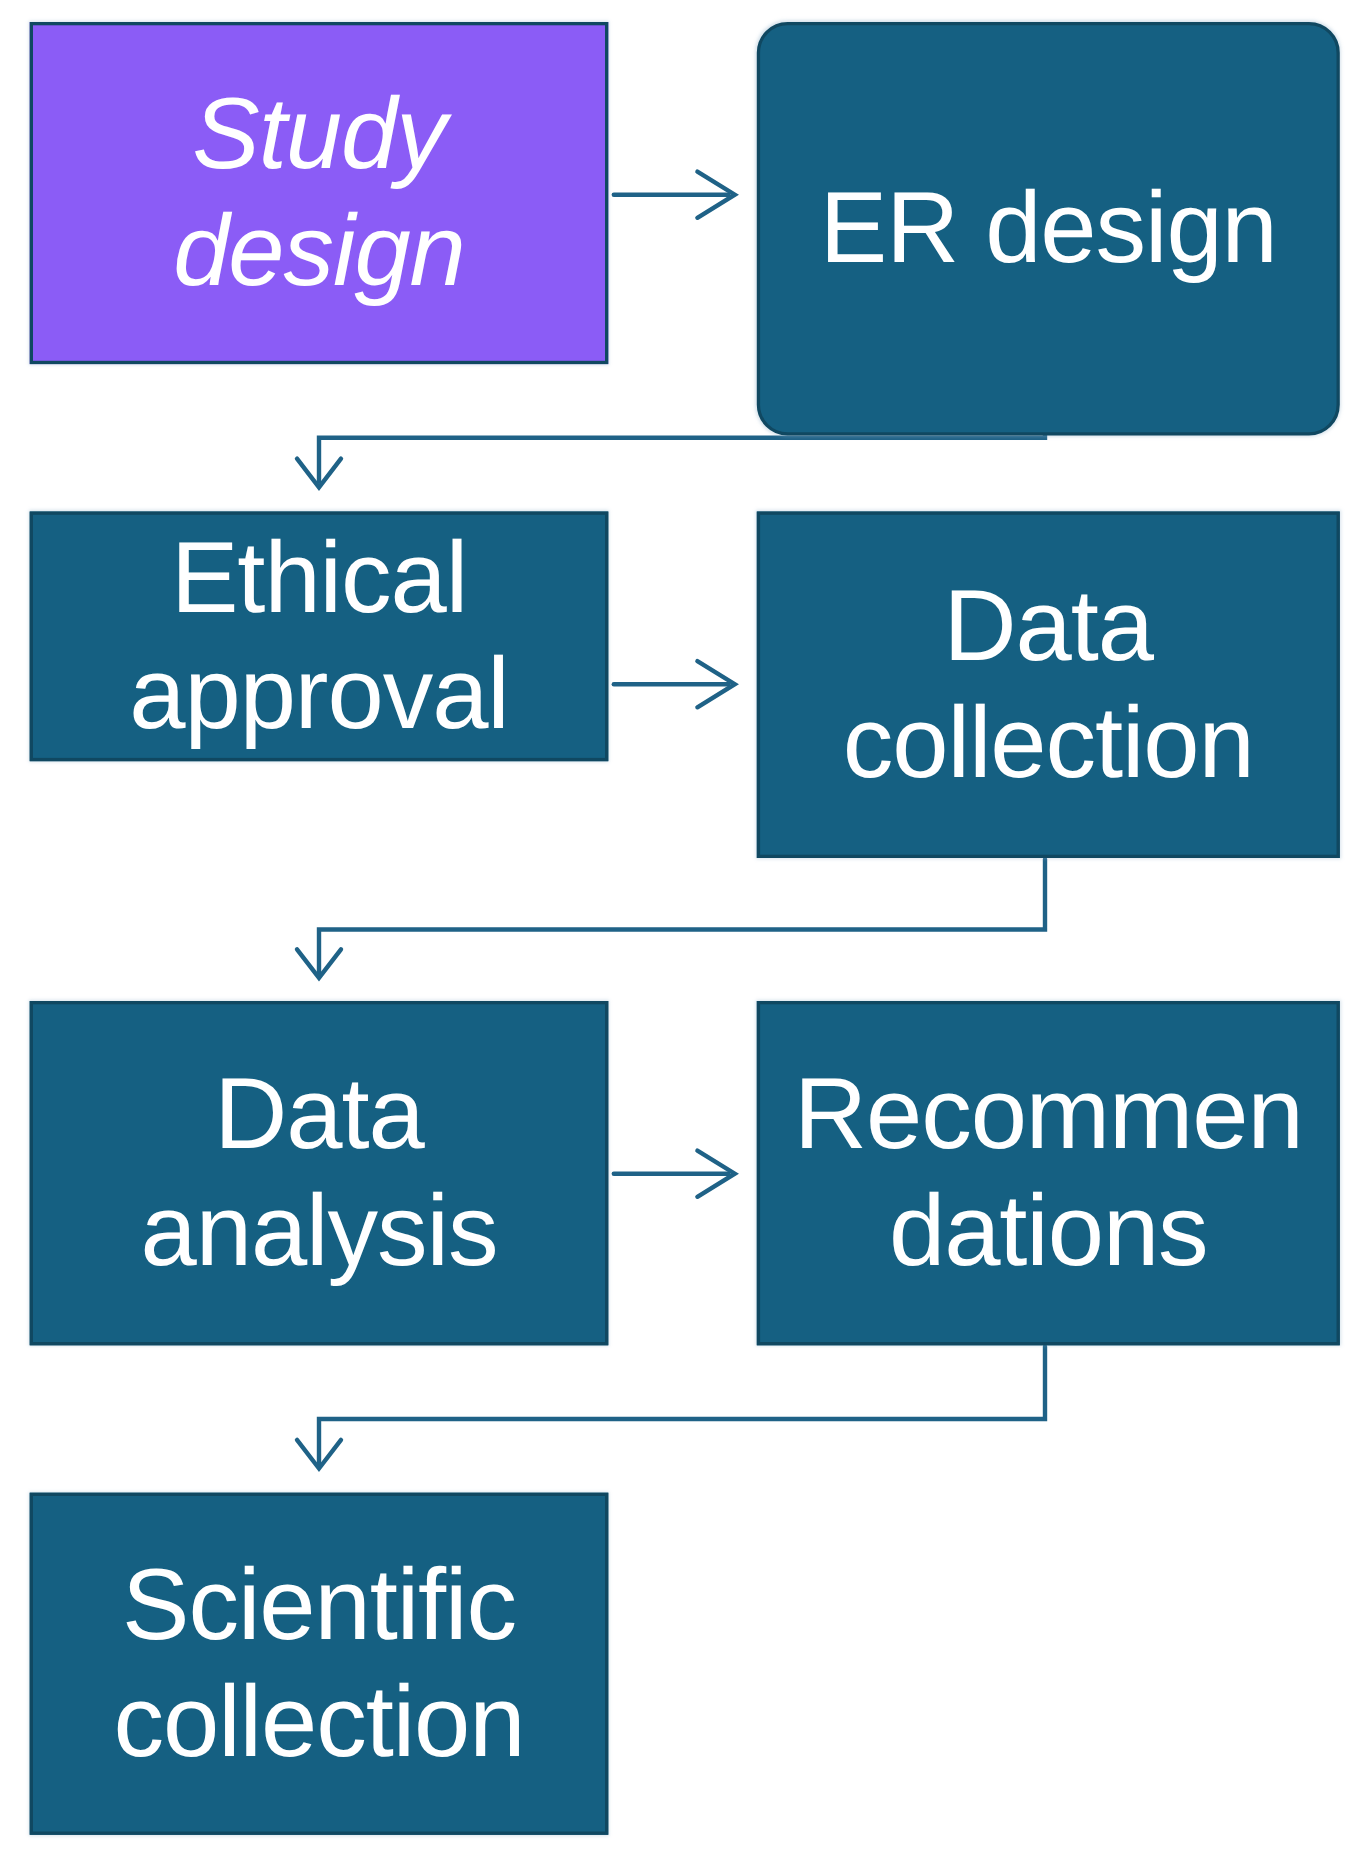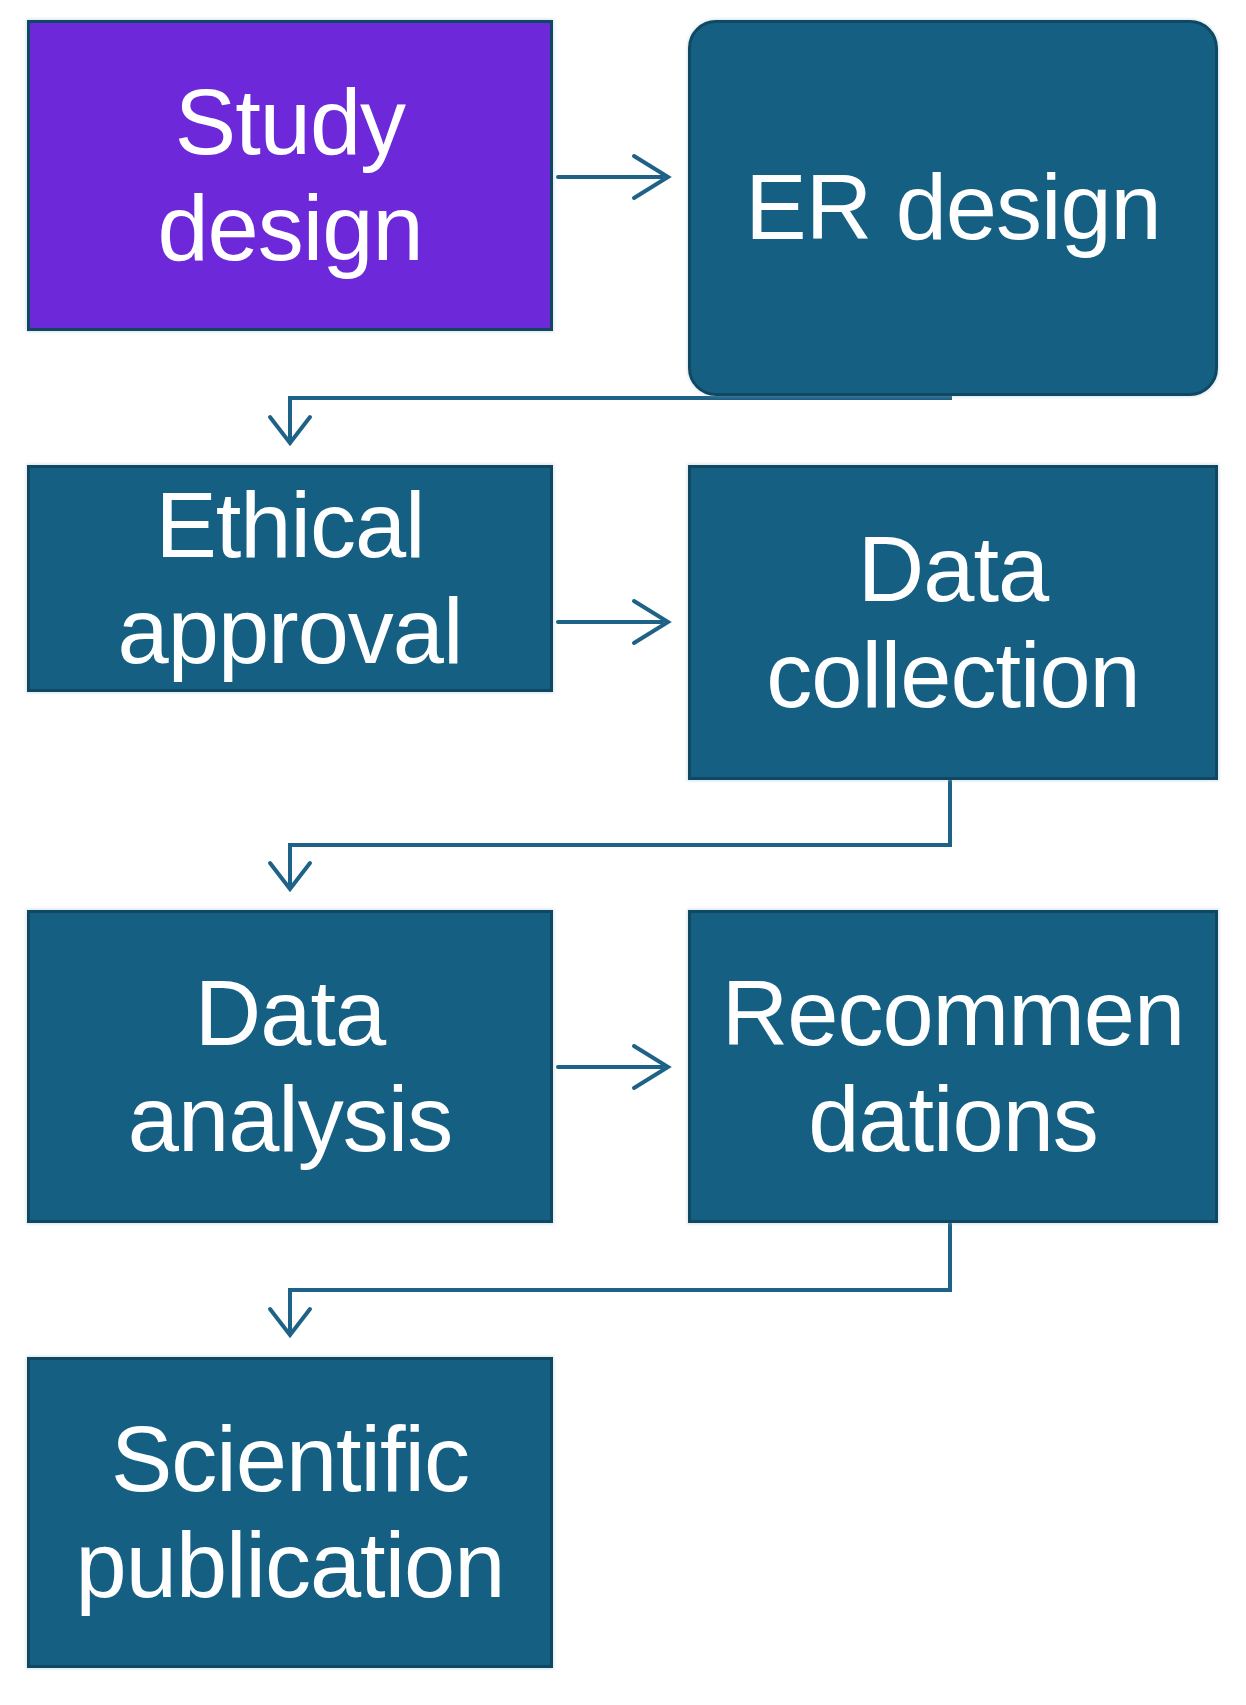--- a/index.html
+++ b/index.html
@@ -81,21 +81,21 @@
       <path d="M 558 1067 H 662" stroke="#1f6287"></path>
       <path d="M 634 1046 L 668 1067 L 634 1088" stroke="#1f6287"></path>
     </g>
 
     <g>
       <path d="M 950 1224 V 1290 H 290 V 1330" stroke="#1f6287"></path>
       <path d="M 270 1309 L 290 1335 L 310 1309" stroke="#1f6287"></path>
     </g>
   </svg>
 
-  <div class="node n-study" style="background: #6d28d9; border-color: rgb(16, 72, 97); color: rgb(255, 255, 255);">
+  <div class="node n-study" style="background: #8b5cf6; border-color: rgb(16, 72, 97); color: rgb(255, 255, 255); font-style: italic;">
     <span class="label">Study
 design</span>
   </div>
 
   <div class="node n-er" style="background: rgb(21, 96, 130); border-color: rgb(16, 72, 97); color: rgb(255, 255, 255);">
     <span class="label">ER design</span>
   </div>
 
   <div class="node n-ethical" style="background: rgb(21, 96, 130); border-color: rgb(16, 72, 97); color: rgb(255, 255, 255);">
     <span class="label">Ethical
@@ -112,16 +112,16 @@
 analysis</span>
   </div>
 
   <div class="node n-recommend" style="background: rgb(21, 96, 130); border-color: rgb(16, 72, 97); color: rgb(255, 255, 255);">
     <span class="label">Recommen
 dations</span>
   </div>
 
   <div class="node n-publication" style="background: rgb(21, 96, 130); border-color: rgb(16, 72, 97); color: rgb(255, 255, 255);">
     <span class="label">Scientific
-publication</span>
+collection</span>
   </div>
 
 </div>
 
 </body></html>

